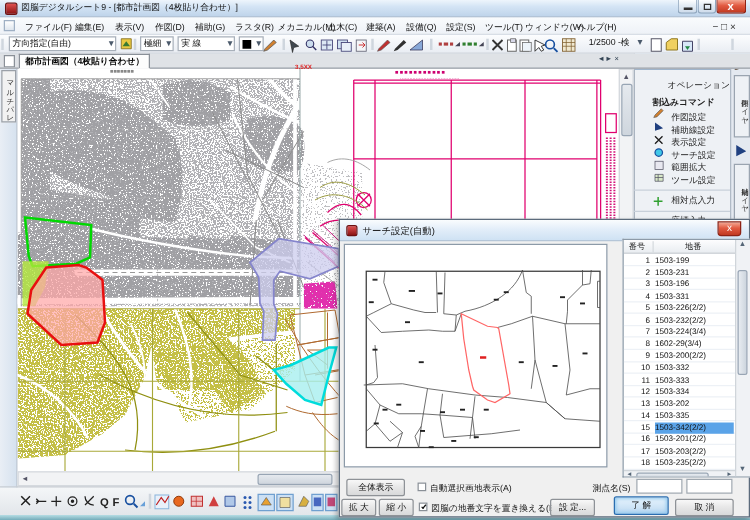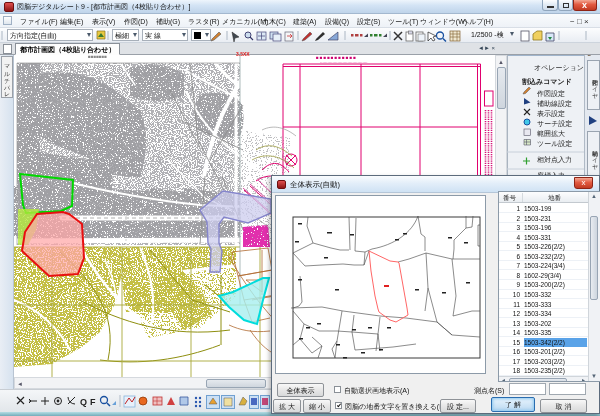--- a/index.html
+++ b/index.html
@@ -466,21 +466,21 @@
     <path d="M251,6 l6,0 0,7 -6,0z" fill="#4868c0"></path>
     <rect x="260.5" y="3.5" width="9" height="13" fill="#cce0f4" stroke="#70a0d0" stroke-width="1"></rect>
     <path d="M262,6 l6,0 0,7 -6,0z" fill="#c04878"></path>
   </g>
 </svg>
 <div class="abs" id="bottomedge"></div>
 
 <div class="abs" id="dlg">
   <div id="dlgtitle">
       <div class="dicon"></div>
-      <span class="dtext">全体表示(自動)</span>
+      <span class="dtext">サーチ設定(自動)</span>
     </div>
   <div id="dlgclose">x</div>
   <div id="dcanvas">
     <svg width="209" height="177" viewBox="274 195 209 177">
       <rect x="291" y="216" width="187" height="141" fill="none" stroke="#3a3a3a" stroke-width="1"></rect>
       <g stroke="#4e4e4e" stroke-width="0.65" fill="none">
         <path d="M306,216 L305,225 311,242"></path>
         <path d="M291,252 L297,249 311,242"></path>
         <path d="M311,242 L329,247 338,249 347,249"></path>
         <path d="M347,216 L348,249"></path>

